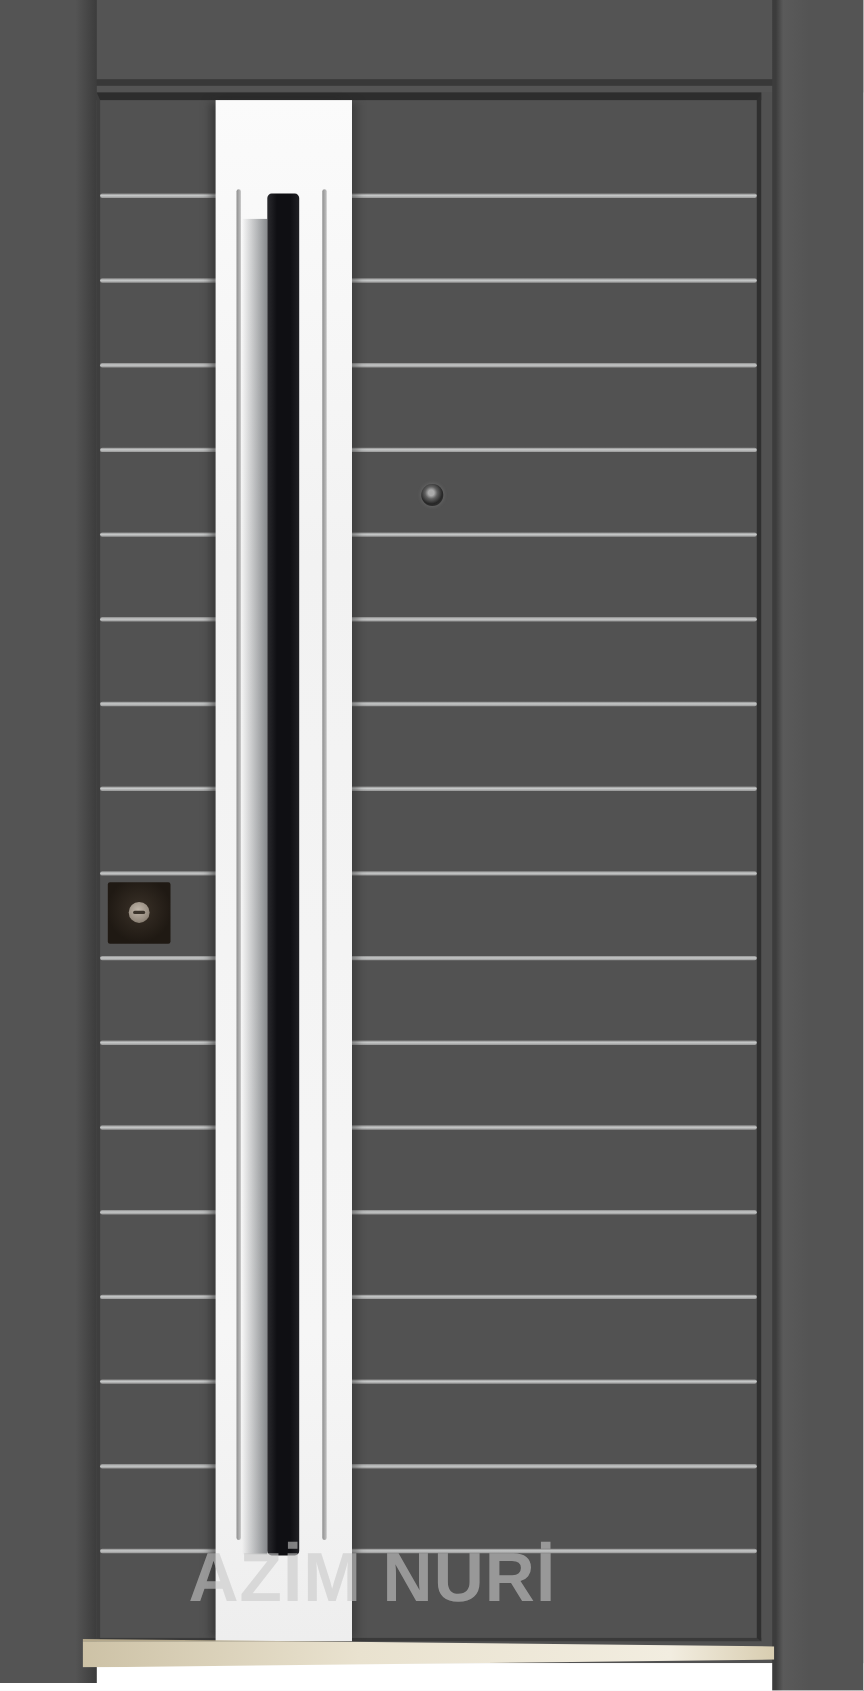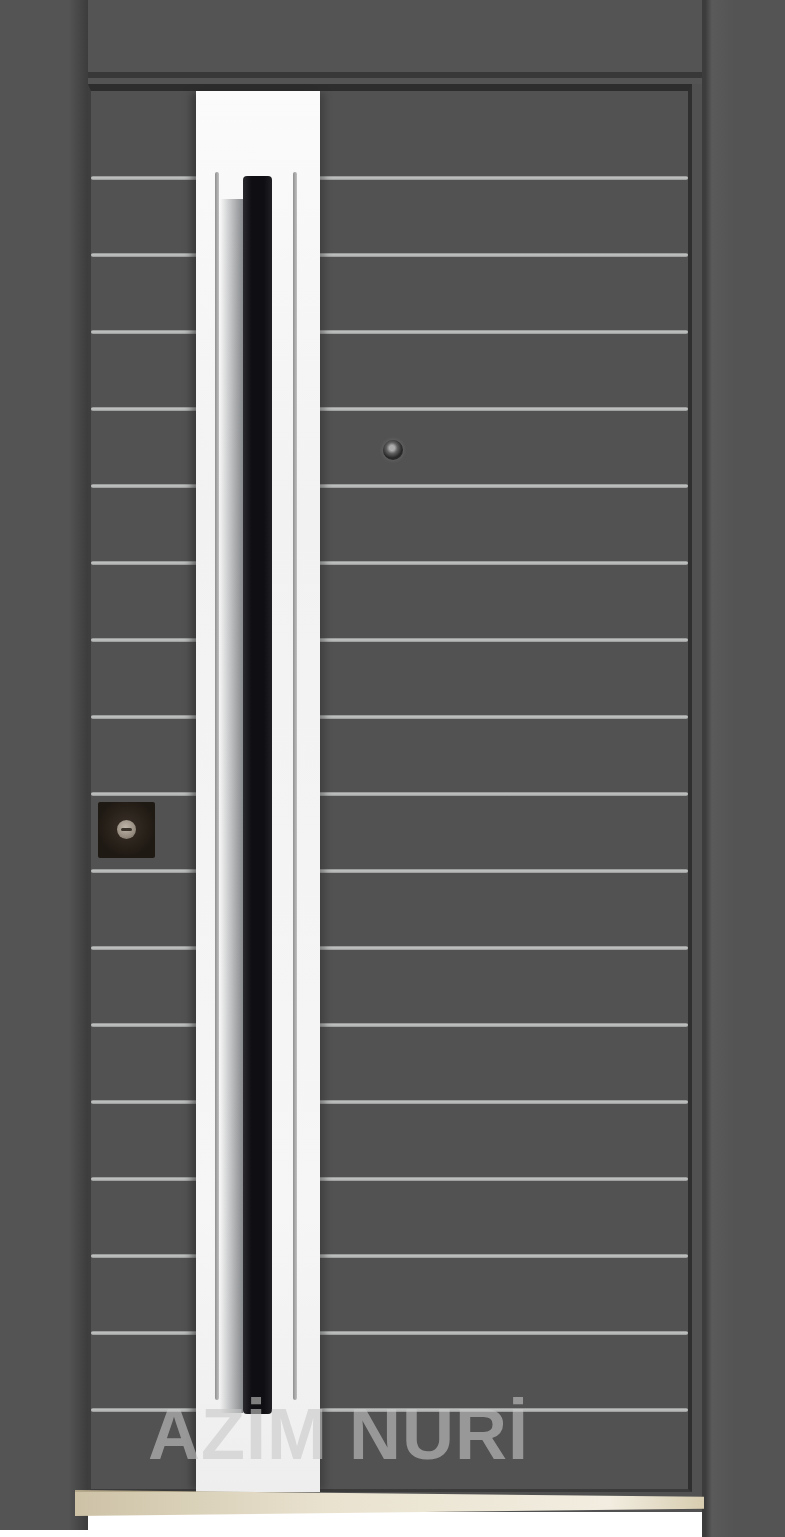--- a/index.html
+++ b/index.html
@@ -72,21 +72,21 @@
     position:absolute;left:75px;top:1490px;width:629px;height:26px;z-index:5;
     background:linear-gradient(to right,#cdc2a6,#e9e2cf 40%,#f2ede0 85%,#d8cdb0);
     border-top:2px solid var(--threshold-edge,#b5a98c);
     box-sizing:border-box;
     clip-path:polygon(0 0, 100% 26%, 100% 72%, 0 100%);
   }
   .floor{position:absolute;left:0;top:1512px;width:785px;height:25px;background:var(--floor-white,#ffffff);z-index:0;}
   .watermark{
     position:absolute;left:0;top:1384px;width:677px;height:100px;z-index:6;
     display:flex;align-items:center;justify-content:center;
-    font-weight:bold;font-size:72px;line-height:96px;letter-spacing:1px;
+    font-weight:bold;font-size:63px;line-height:96px;letter-spacing:1px;
     color:var(--watermark,rgba(200,200,200,0.6));
     white-space:nowrap;user-select:none;text-align:center;
   }
 </style>
 </head>
 <body>
 
 <div class="stage">
 
   <div class="wall"></div>

